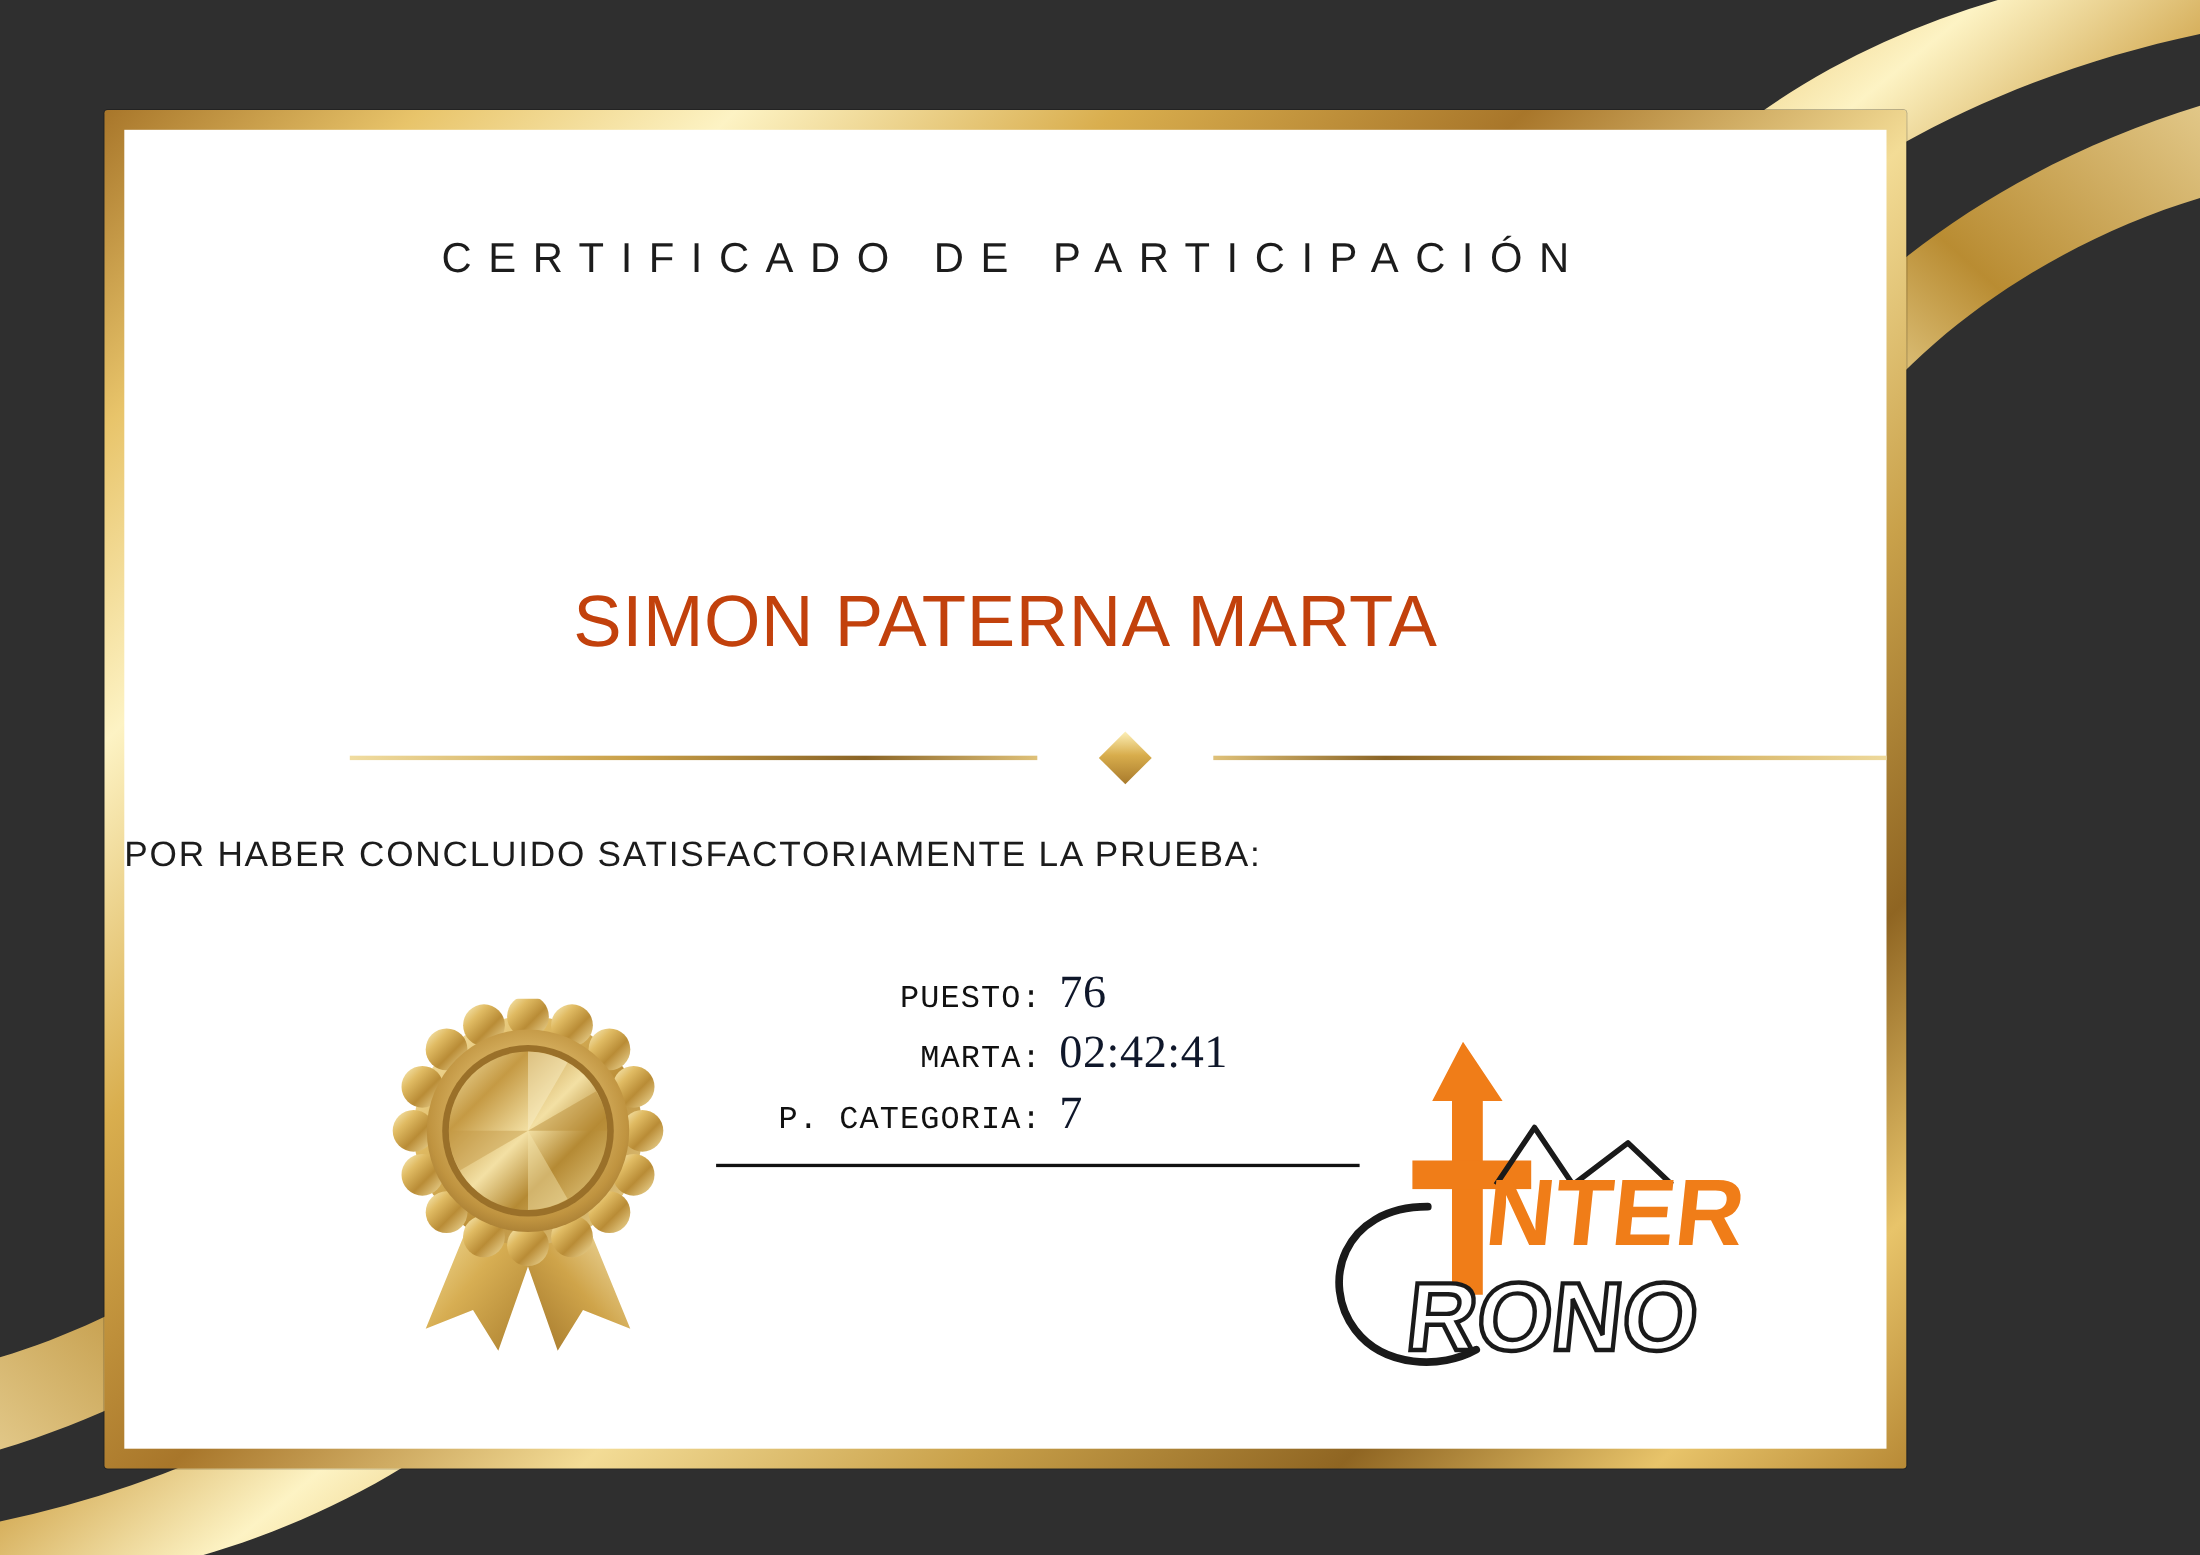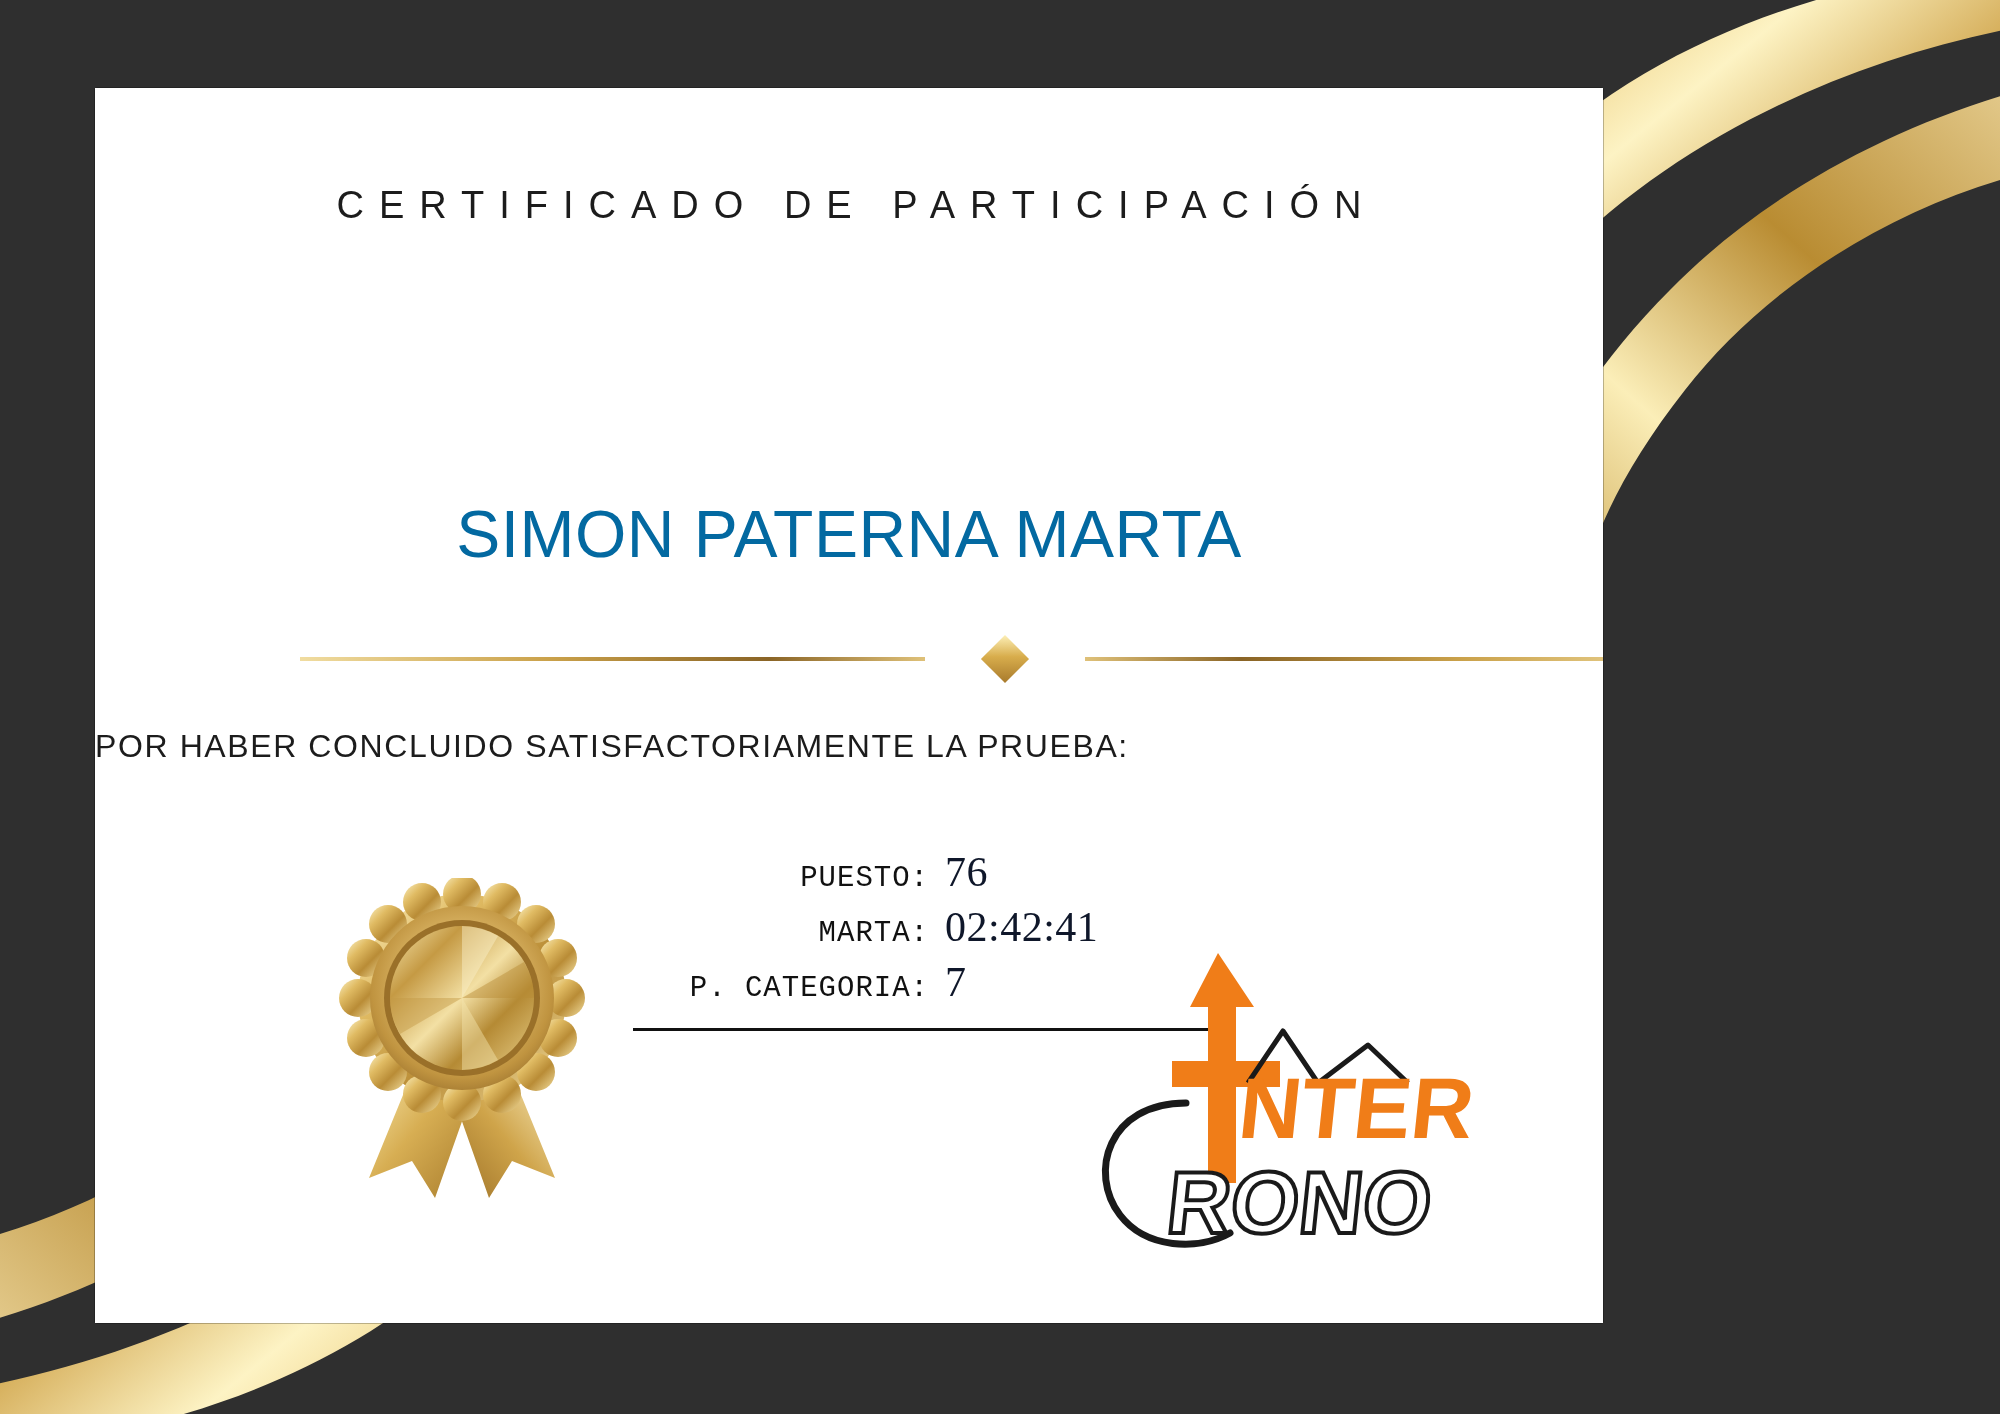--- a/index.html
+++ b/index.html
@@ -28,23 +28,24 @@
     position: absolute;
     pointer-events: none;
   }
   .swoosh-tr { top: -40px; right: -60px; }
   .swoosh-bl { bottom: -40px; left: -60px; }
 
   
   .gold-frame {
     position: absolute;
     left: 95px;
-    top: 88px;
-    width: 1508px;
+    top: 100px;
+    width: 1638px;
     height: 1235px;
+    padding: 18px;
     box-sizing: border-box;
     background: linear-gradient(135deg,
       #a8762a 0%, #e8c46a 10%, #fdf3c4 20%, #d9ae4e 32%,
       #a8762a 45%, #f3dc96 58%, #c9a14a 70%, #8f6522 82%,
       #e8c46a 92%, #b88a36 100%);
     border-radius: 3px;
     box-shadow: 0 0 0 1px rgba(0,0,0,0.25);
   }
   .certificate {
     position: relative;
@@ -70,21 +71,21 @@
   }
 
   
   .recipient-name {
     position: absolute;
     top: 408px;
     left: 0;
     width: 100%;
     text-align: center;
     font-size: 66px;
-    color: #0369a1;
+    color: #c2410c;
     font-weight: 400;
     letter-spacing: 0.5px;
   }
 
   
   .divider {
     position: absolute;
     top: 548px;
     left: 205px;
     width: 1410px;

